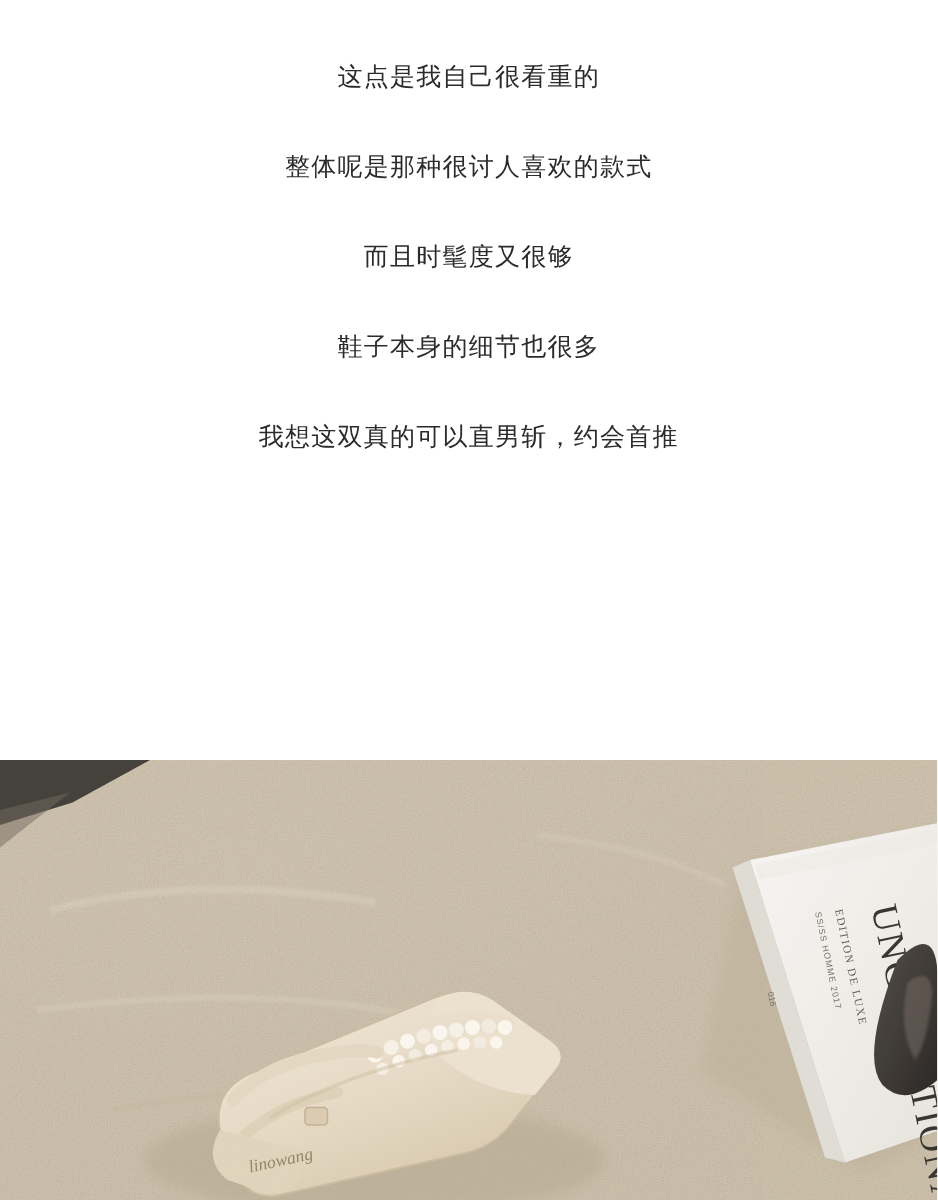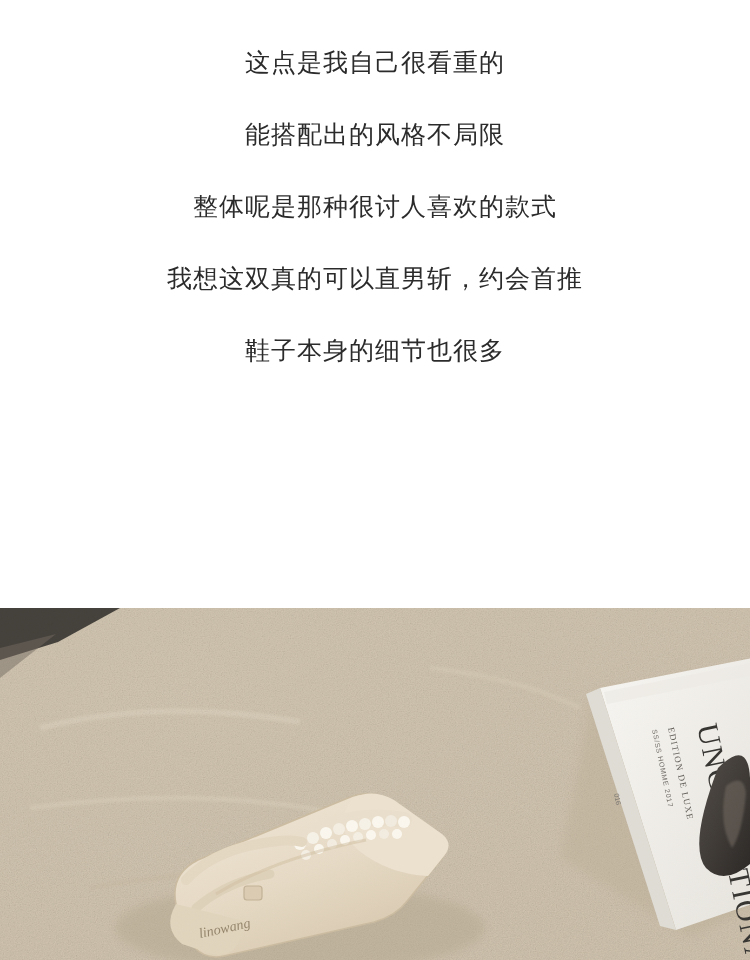--- a/index.html
+++ b/index.html
@@ -25,21 +25,21 @@
     left: 0;
     width: 750px;
     height: 608px;
     box-sizing: border-box;
     padding-top: 26px;
     background: #ffffff;
   }
   .text-line {
     text-align: center;
     color: #2b2b2b;
-    font-size: 25px;
+    font-size: 20px;
     line-height: 1;
     letter-spacing: 1px;
     font-family: "Liberation Sans", sans-serif;
     margin: 0;
     padding: 0;
     height: 72px;
     display: flex;
     align-items: center;
     justify-content: center;
   }
@@ -57,24 +57,24 @@
     height: 352px;
   }
 </style>
 </head>
 <body>
 
 <div class="page">
 
   <div class="text-block">
     <p class="text-line">这点是我自己很看重的</p>
-    <p class="text-line">能搭配出的风格不局限</p>
     <p class="text-line">整体呢是那种很讨人喜欢的款式</p>
+    <p class="text-line">而且时髦度又很够</p>
+    <p class="text-line">鞋子本身的细节也很多</p>
     <p class="text-line">我想这双真的可以直男斩，约会首推</p>
-    <p class="text-line">鞋子本身的细节也很多</p>
   </div>
 
   <div class="photo-block">
     <svg class="photo-svg" viewBox="0 0 750 352" preserveAspectRatio="xMidYMid slice">
       <defs>
         <linearGradient id="carpetGrad" x1="0" y1="0" x2="0.35" y2="1">
           <stop offset="0%" stop-color="#d8cdb8"></stop>
           <stop offset="45%" stop-color="#cec1a9"></stop>
           <stop offset="100%" stop-color="#c3b59c"></stop>
         </linearGradient>

